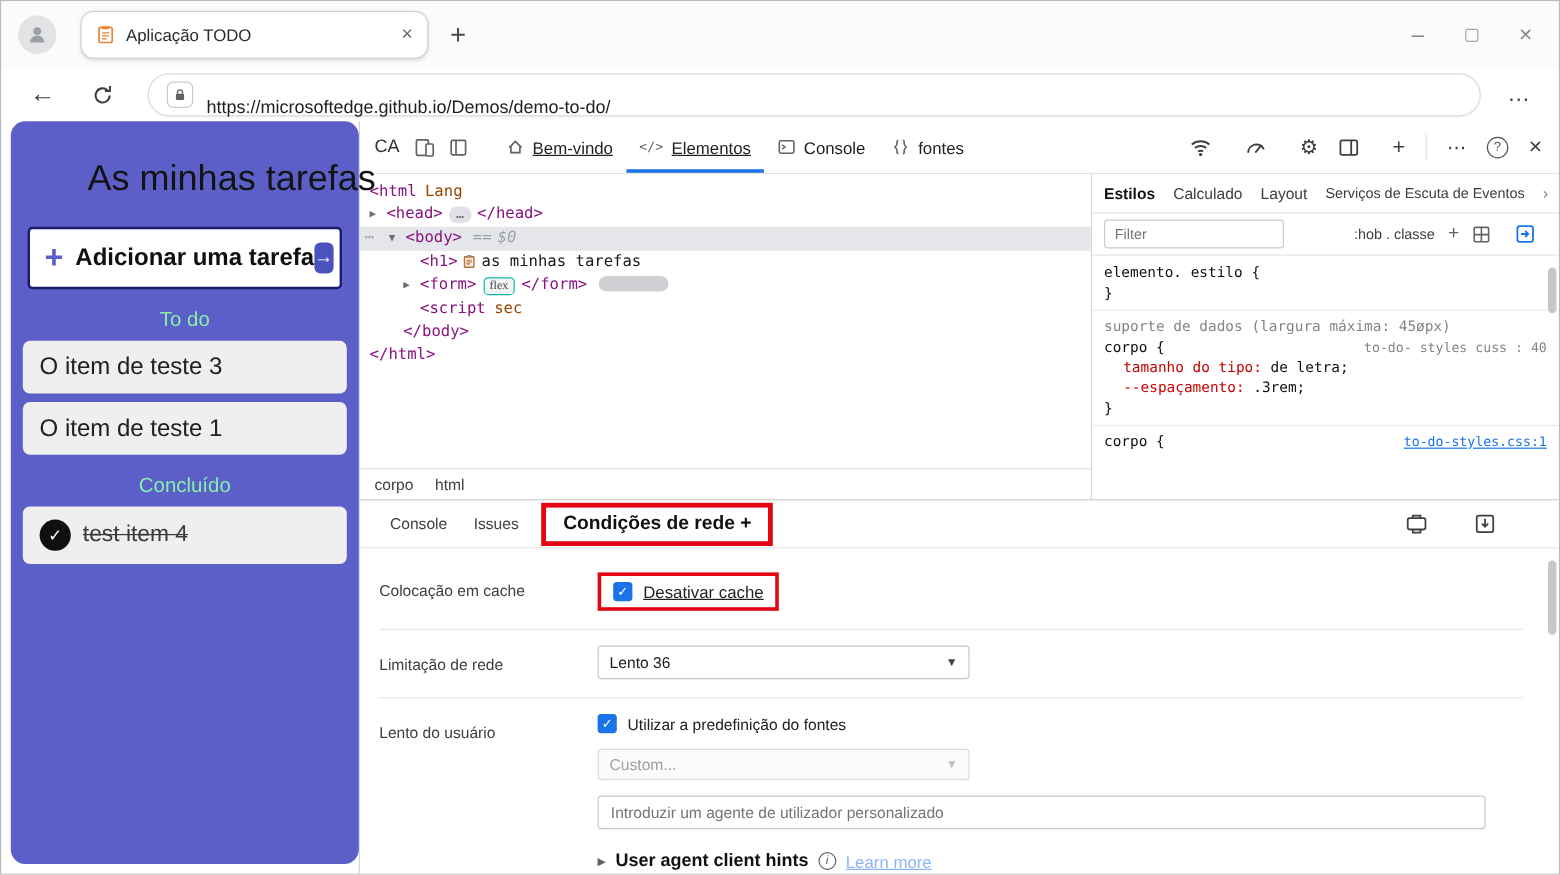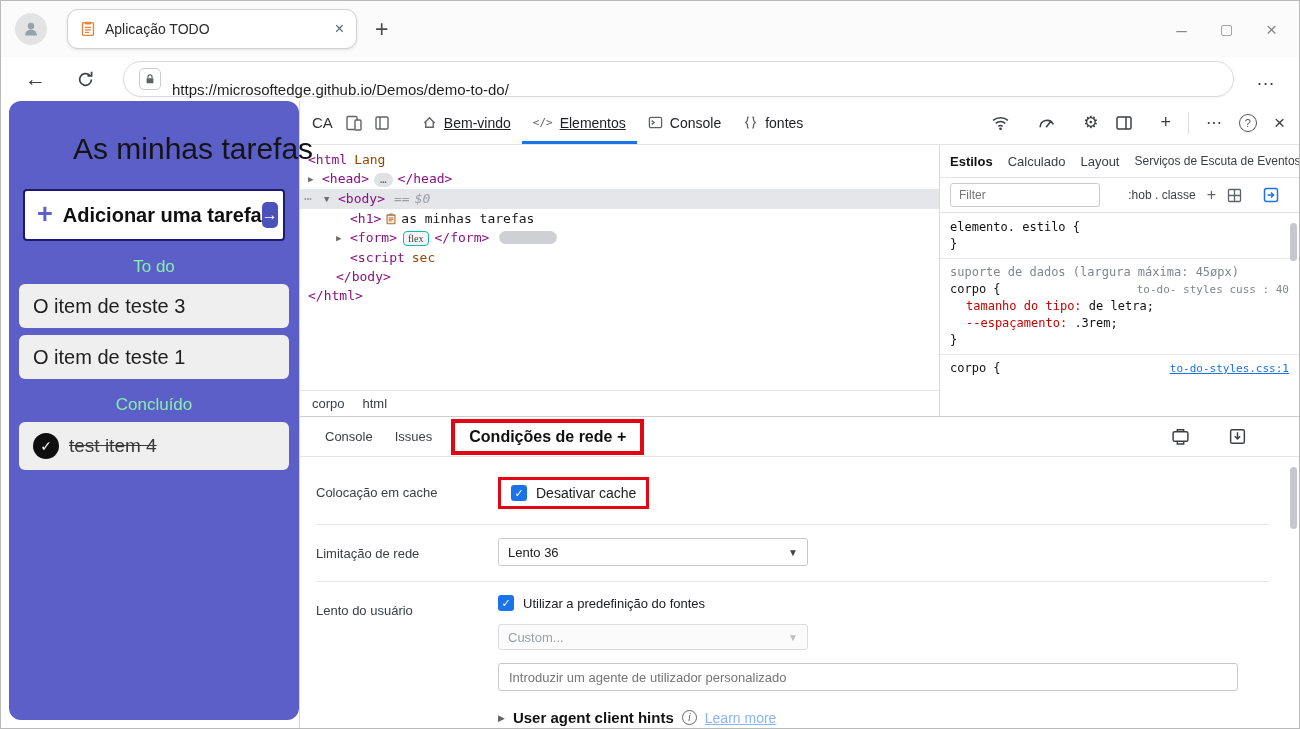--- a/index.html
+++ b/index.html
@@ -79,21 +79,21 @@
   .gutterdots { display:inline-block; width:14px; color:#9aa0a6; margin-right:6px; }
   .hint-eq { color:#9aa0a6; margin:0 5px 0 9px; }
   .hint-var { color:#9aa0a6; font-style:italic; }
   .badge-dots { display:inline-block; background:#dfe1e5; border-radius:8px; padding:0 6px; margin:0 5px; color:#5f6368; font-size:11px; line-height:14px; }
   .flex-badge { display:inline-block; border:1px solid #14b8a6; background:#f1f3f4; color:#444; border-radius:4px; padding:0 4px; margin:0 6px; font-size:10px; line-height:13px; font-family:Liberation Serif, serif; }
   .gray-pill { display:inline-block; width:58px; height:13px; background:#ced0d4; border-radius:7px; margin-left:10px; vertical-align:-2px; }
   .mini-clip { vertical-align:-2px; margin:0 4px; }
   .crumbs { height:26px; flex:none; border-top:1px solid #e3e3e3; display:flex; align-items:center; gap:18px; padding-left:12px; font-size:13px; color:#3c4043; }
 
   
-  .styles-pane { width:360px; flex:none; border-left:1px solid #d9d9d9; display:flex; flex-direction:column; position:relative; }
+  .styles-pane { width:390px; flex:none; border-left:1px solid #d9d9d9; display:flex; flex-direction:column; position:relative; }
   .sp-tabs { height:33px; flex:none; display:flex; align-items:center; gap:15px; padding:0 10px; border-bottom:1px solid #e3e3e3; font-size:13px; color:#3c4043; white-space:nowrap; }
   .sp-tab.active { color:#111; font-weight:700; }
   .sp-tab.small { font-size:12px; }
   .sp-chevron { margin-left:auto; color:#80868b; font-size:14px; }
   .sp-filter { height:35px; flex:none; display:flex; align-items:center; padding:0 10px; border-bottom:1px solid #e3e3e3; }
   .sp-filter input { width:150px; height:24px; border:1px solid #c9cbce; border-radius:3px; padding:0 8px; font-size:12px; font-family:"Liberation Sans",sans-serif; color:#333; outline:none; }
   .sp-right { margin-left:auto; display:flex; align-items:center; gap:11px; }
   .sp-pseudo { font-size:12px; color:#3c4043; white-space:nowrap; }
   .sp-plus { font-size:16px; color:#5f6368; }
   .sp-rules { flex:1; font-family:"DejaVu Sans Mono", monospace; font-size:12px; line-height:17px; padding:6px 10px; color:#111; overflow:hidden; }
@@ -113,21 +113,21 @@
   .drawer-tab { padding:0 11px; font-size:13px; color:#3c4043; }
   .red-box { border:4px solid #e30613; }
   .tab-box { margin-left:8px; padding:5px 14px; display:inline-flex; align-items:center; background:#fff; }
   .net-tab-label { font-size:16px; font-weight:600; color:#111; white-space:nowrap; }
   .drawer-icons { margin-left:auto; display:flex; align-items:center; gap:28px; margin-right:42px; }
   .drawer-body { flex:1; padding:20px 0 0 16px; position:relative; }
   .net-row { display:flex; align-items:flex-start; }
   .net-label { width:182px; flex:none; font-size:13px; color:#3c4043; padding-top:8px; }
   .cache-box { padding:5px 10px; display:inline-flex; align-items:center; background:#fff; border-width:3px; }
   .cb { width:16px; height:16px; flex:none; background:#1a73e8; border-radius:3px; color:#fff; font-size:11px; display:inline-flex; align-items:center; justify-content:center; margin-right:9px; }
-  .cb-label { font-size:14px; color:#202124; white-space:nowrap; }
+  .cb-label { font-size:14px; color:#202124; white-space:nowrap;text-decoration:underline; }
   .net-hr { border:none; border-top:1px solid #e6e6e6; margin:15px 30px 13px 0; }
   .select { width:310px; height:28px; border:1px solid #c8c8c8; border-radius:3px; background:#fff; display:flex; align-items:center; padding:0 9px; font-size:13px; color:#202124; }
   .sel-arrow { margin-left:auto; font-size:10px; color:#444; }
   .select.disabled { height:26px; color:#9aa0a6; background:#fbfbfb; border-color:#dadce0; }
   .select.disabled .sel-arrow { color:#c0c0c0; }
   .ua-col { display:flex; flex-direction:column; gap:13px; }
   .cb-row { display:flex; align-items:center; font-size:13px; color:#202124; }
   .ua-input { width:740px; height:28px; border:1px solid #c8c8c8; border-radius:3px; padding:0 10px; font-size:13px; font-family:"Liberation Sans",sans-serif; color:#333; outline:none; }
   .hints-row { display:flex; align-items:center; gap:8px; margin-top:5px; }
   .hints-arrow { font-size:9px; color:#5f6368; }

